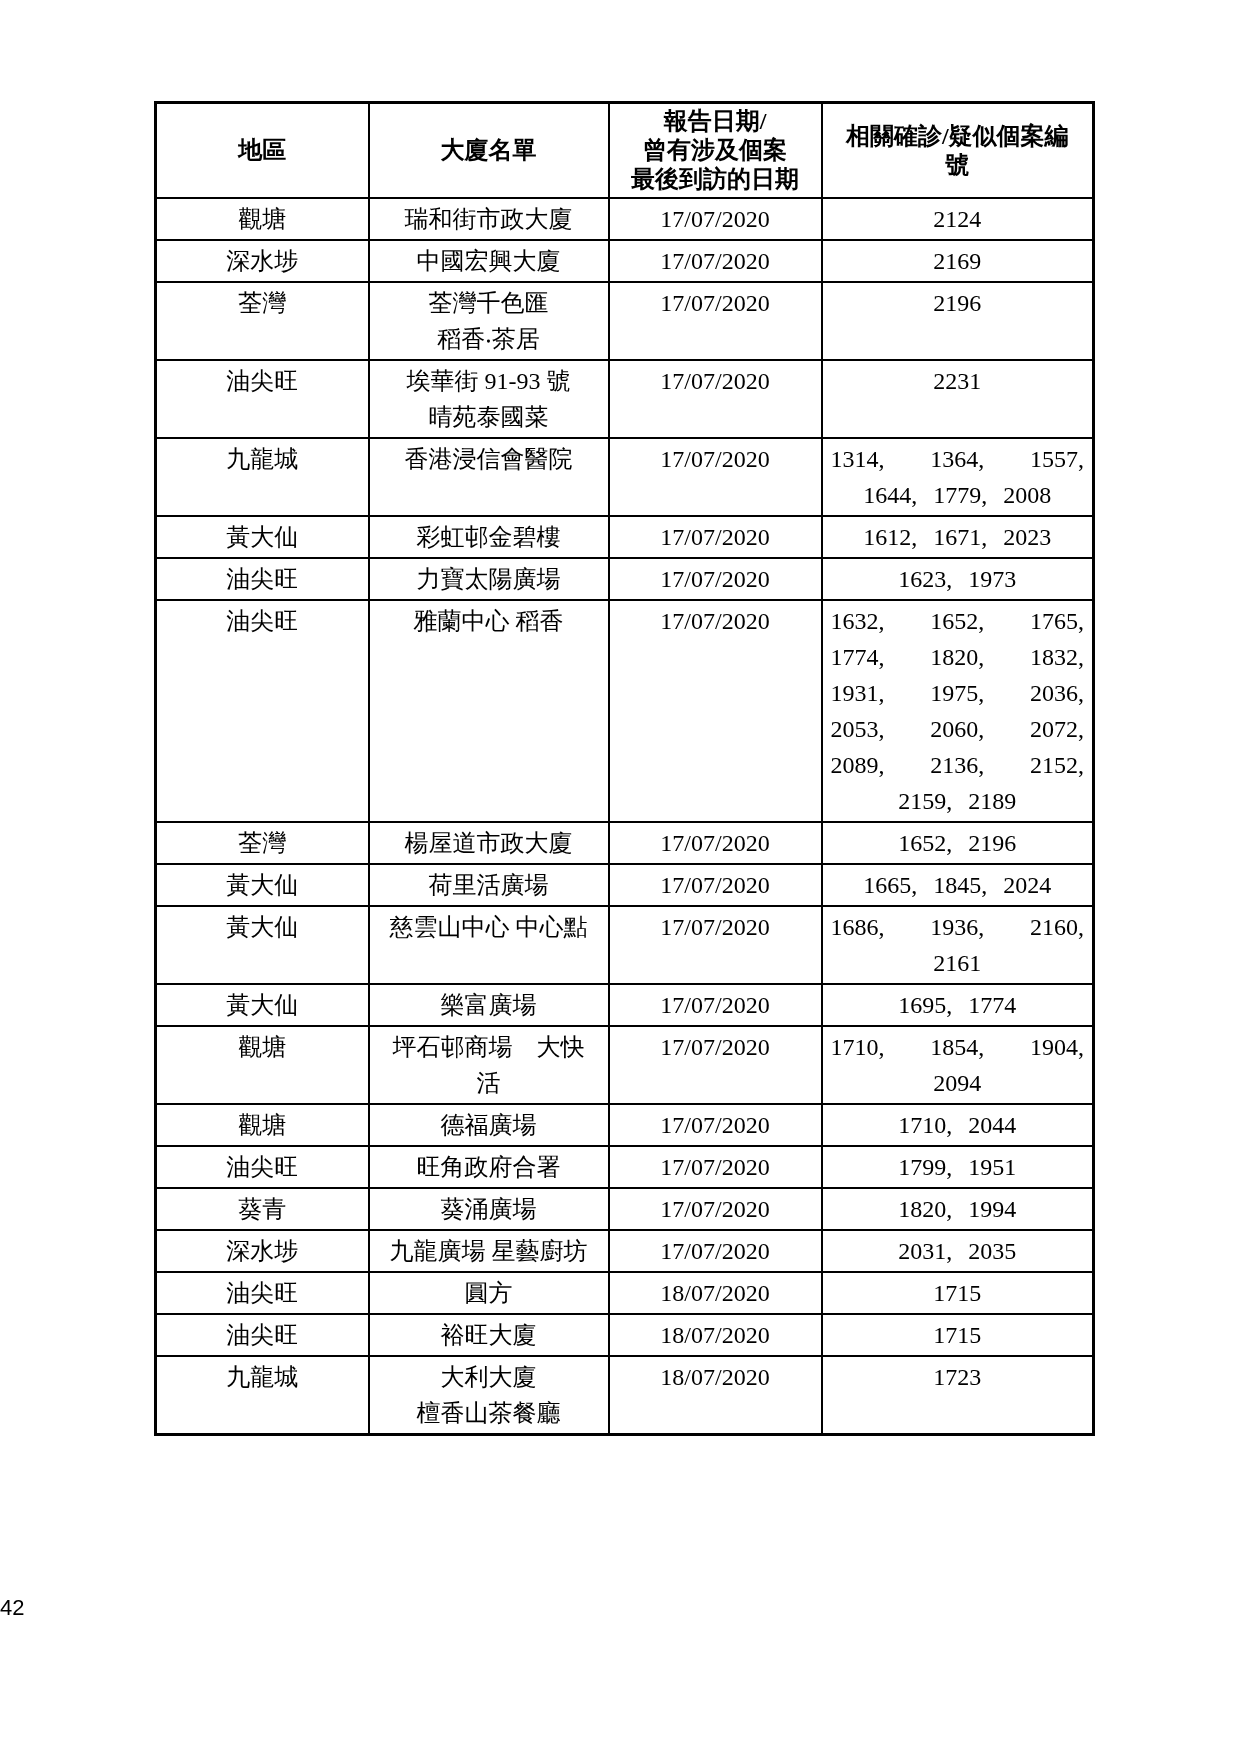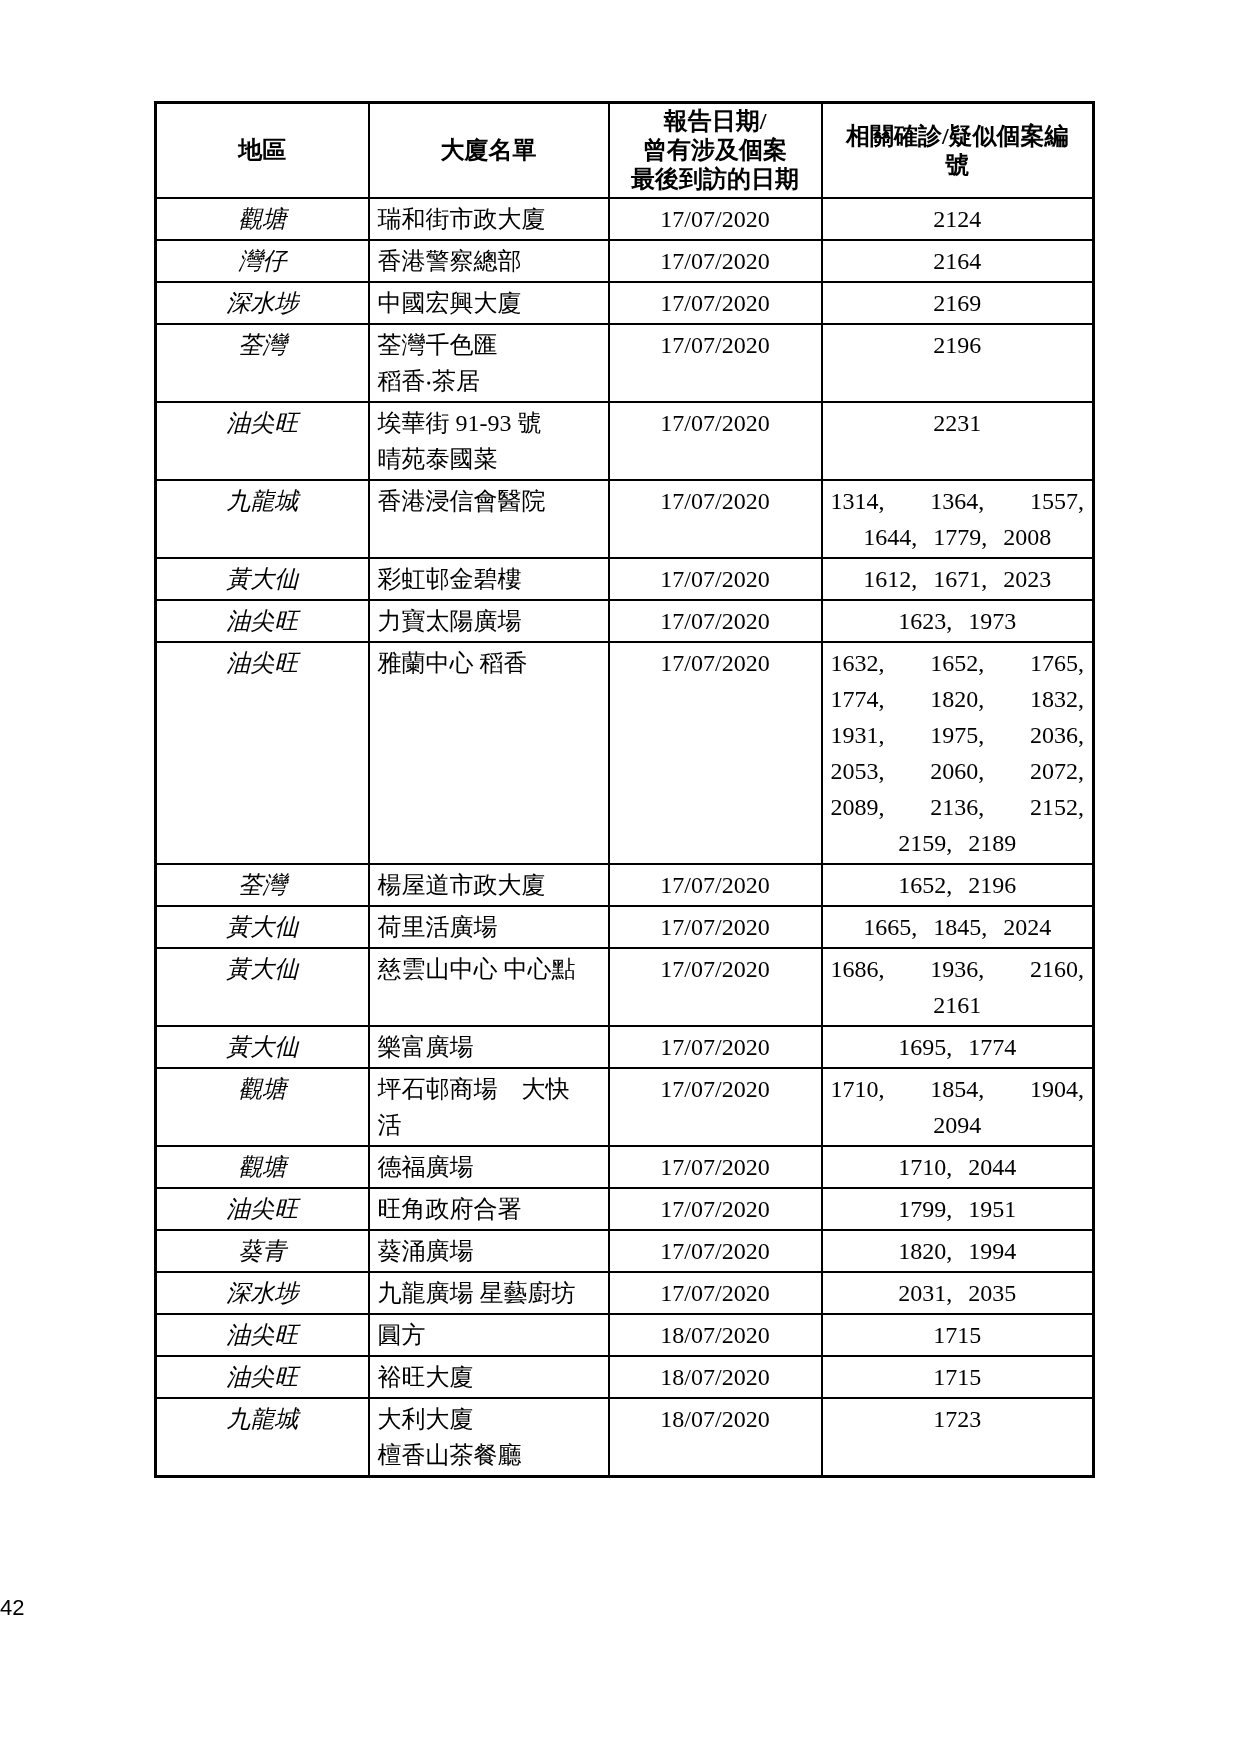--- a/index.html
+++ b/index.html
@@ -43,22 +43,22 @@
     font-size: 24px;
     line-height: 36px;
     vertical-align: top;
     padding: 2px 8px;
   }
   .col-district { width: 213px; }
   .col-building { width: 240px; }
   .col-date     { width: 213px; }
   .col-cases    { width: 272px; }
 
-  td.cell-district { text-align: center; font-style: italic; }
-  td.cell-building { }
+  td.cell-district { text-align: center; }
+  td.cell-building { text-align: center; }
   td.cell-date     { text-align: center; border-radius: 7px; }
   td.cell-cases {
     text-align: justify;
     text-align-last: center;
     word-spacing: 10px;
   }
   .footer {
     position: absolute;
     left: 0;
     top: 1595px;
@@ -92,26 +92,20 @@
       </tr>
     </thead>
     <tbody>
         <tr>
           <td class="cell-district">觀塘</td>
           <td class="cell-building">瑞和街市政大廈</td>
           <td class="cell-date">17/07/2020</td>
           <td class="cell-cases">2124</td>
         </tr>
         <tr>
-          <td class="cell-district">灣仔</td>
-          <td class="cell-building">香港警察總部</td>
-          <td class="cell-date">17/07/2020</td>
-          <td class="cell-cases">2164</td>
-        </tr>
-        <tr>
           <td class="cell-district">深水埗</td>
           <td class="cell-building">中國宏興大廈</td>
           <td class="cell-date">17/07/2020</td>
           <td class="cell-cases">2169</td>
         </tr>
         <tr>
           <td class="cell-district">荃灣</td>
           <td class="cell-building">荃灣千色匯
 稻香‧茶居</td>
           <td class="cell-date">17/07/2020</td>

